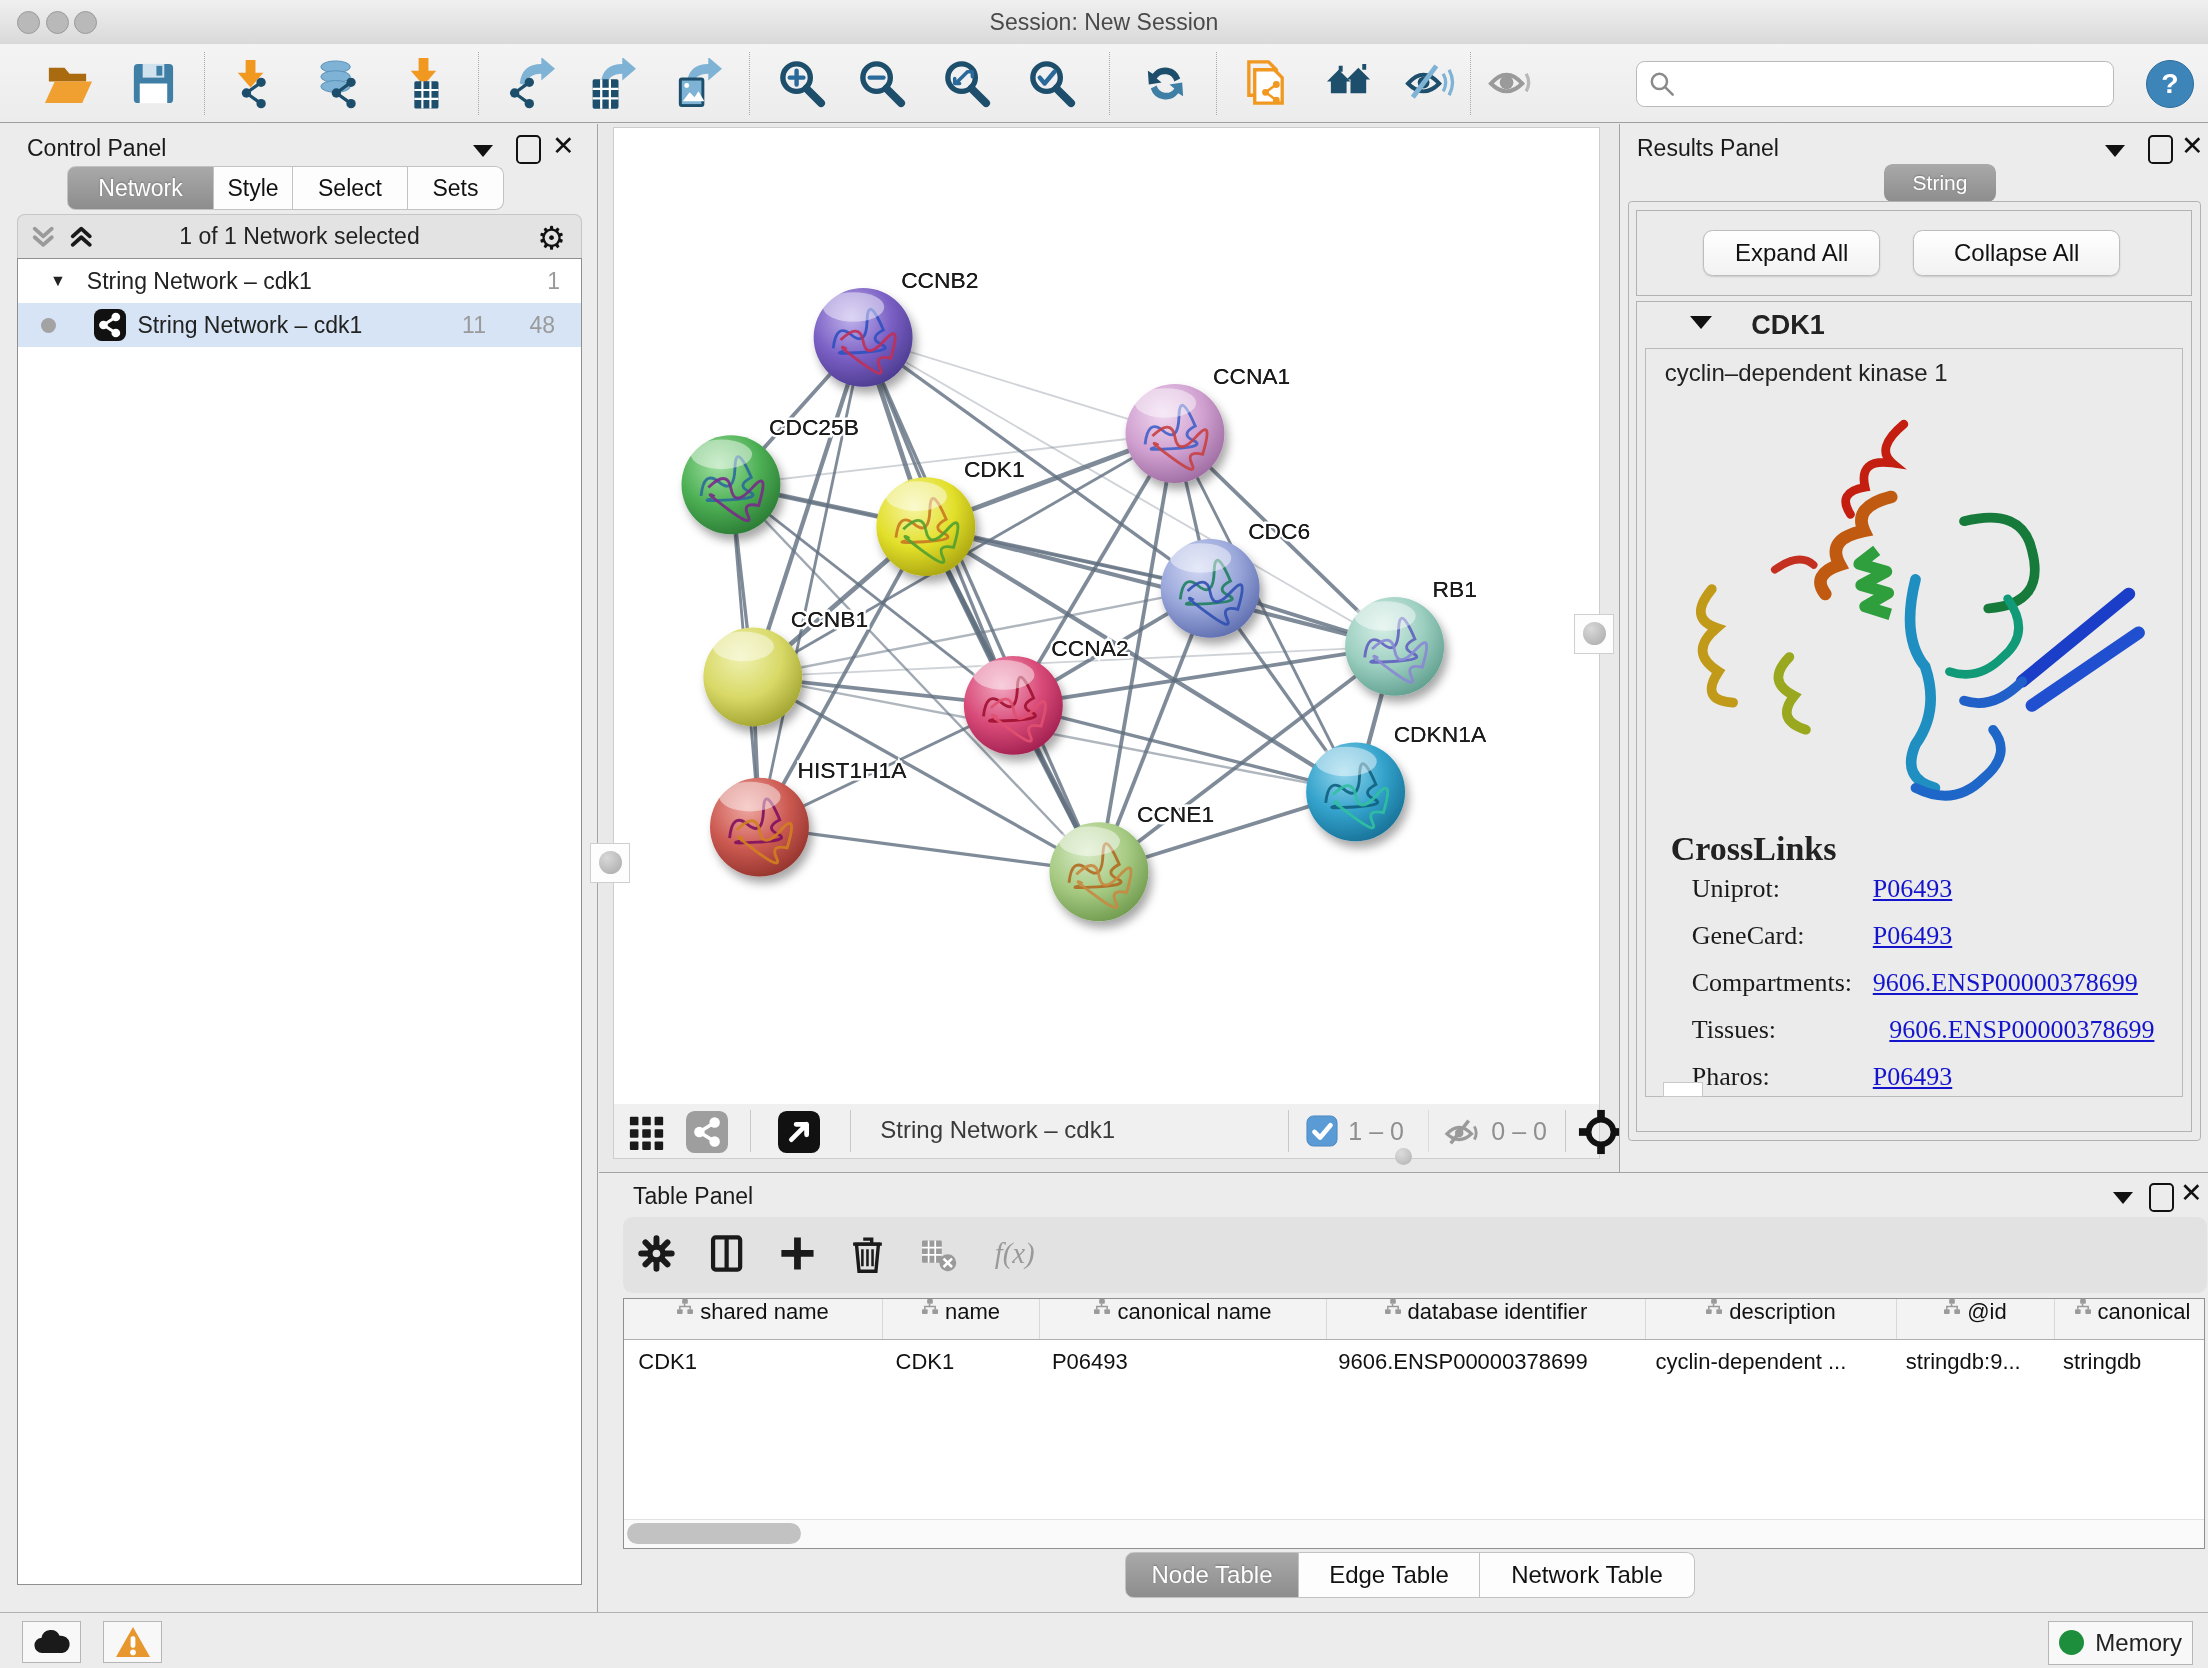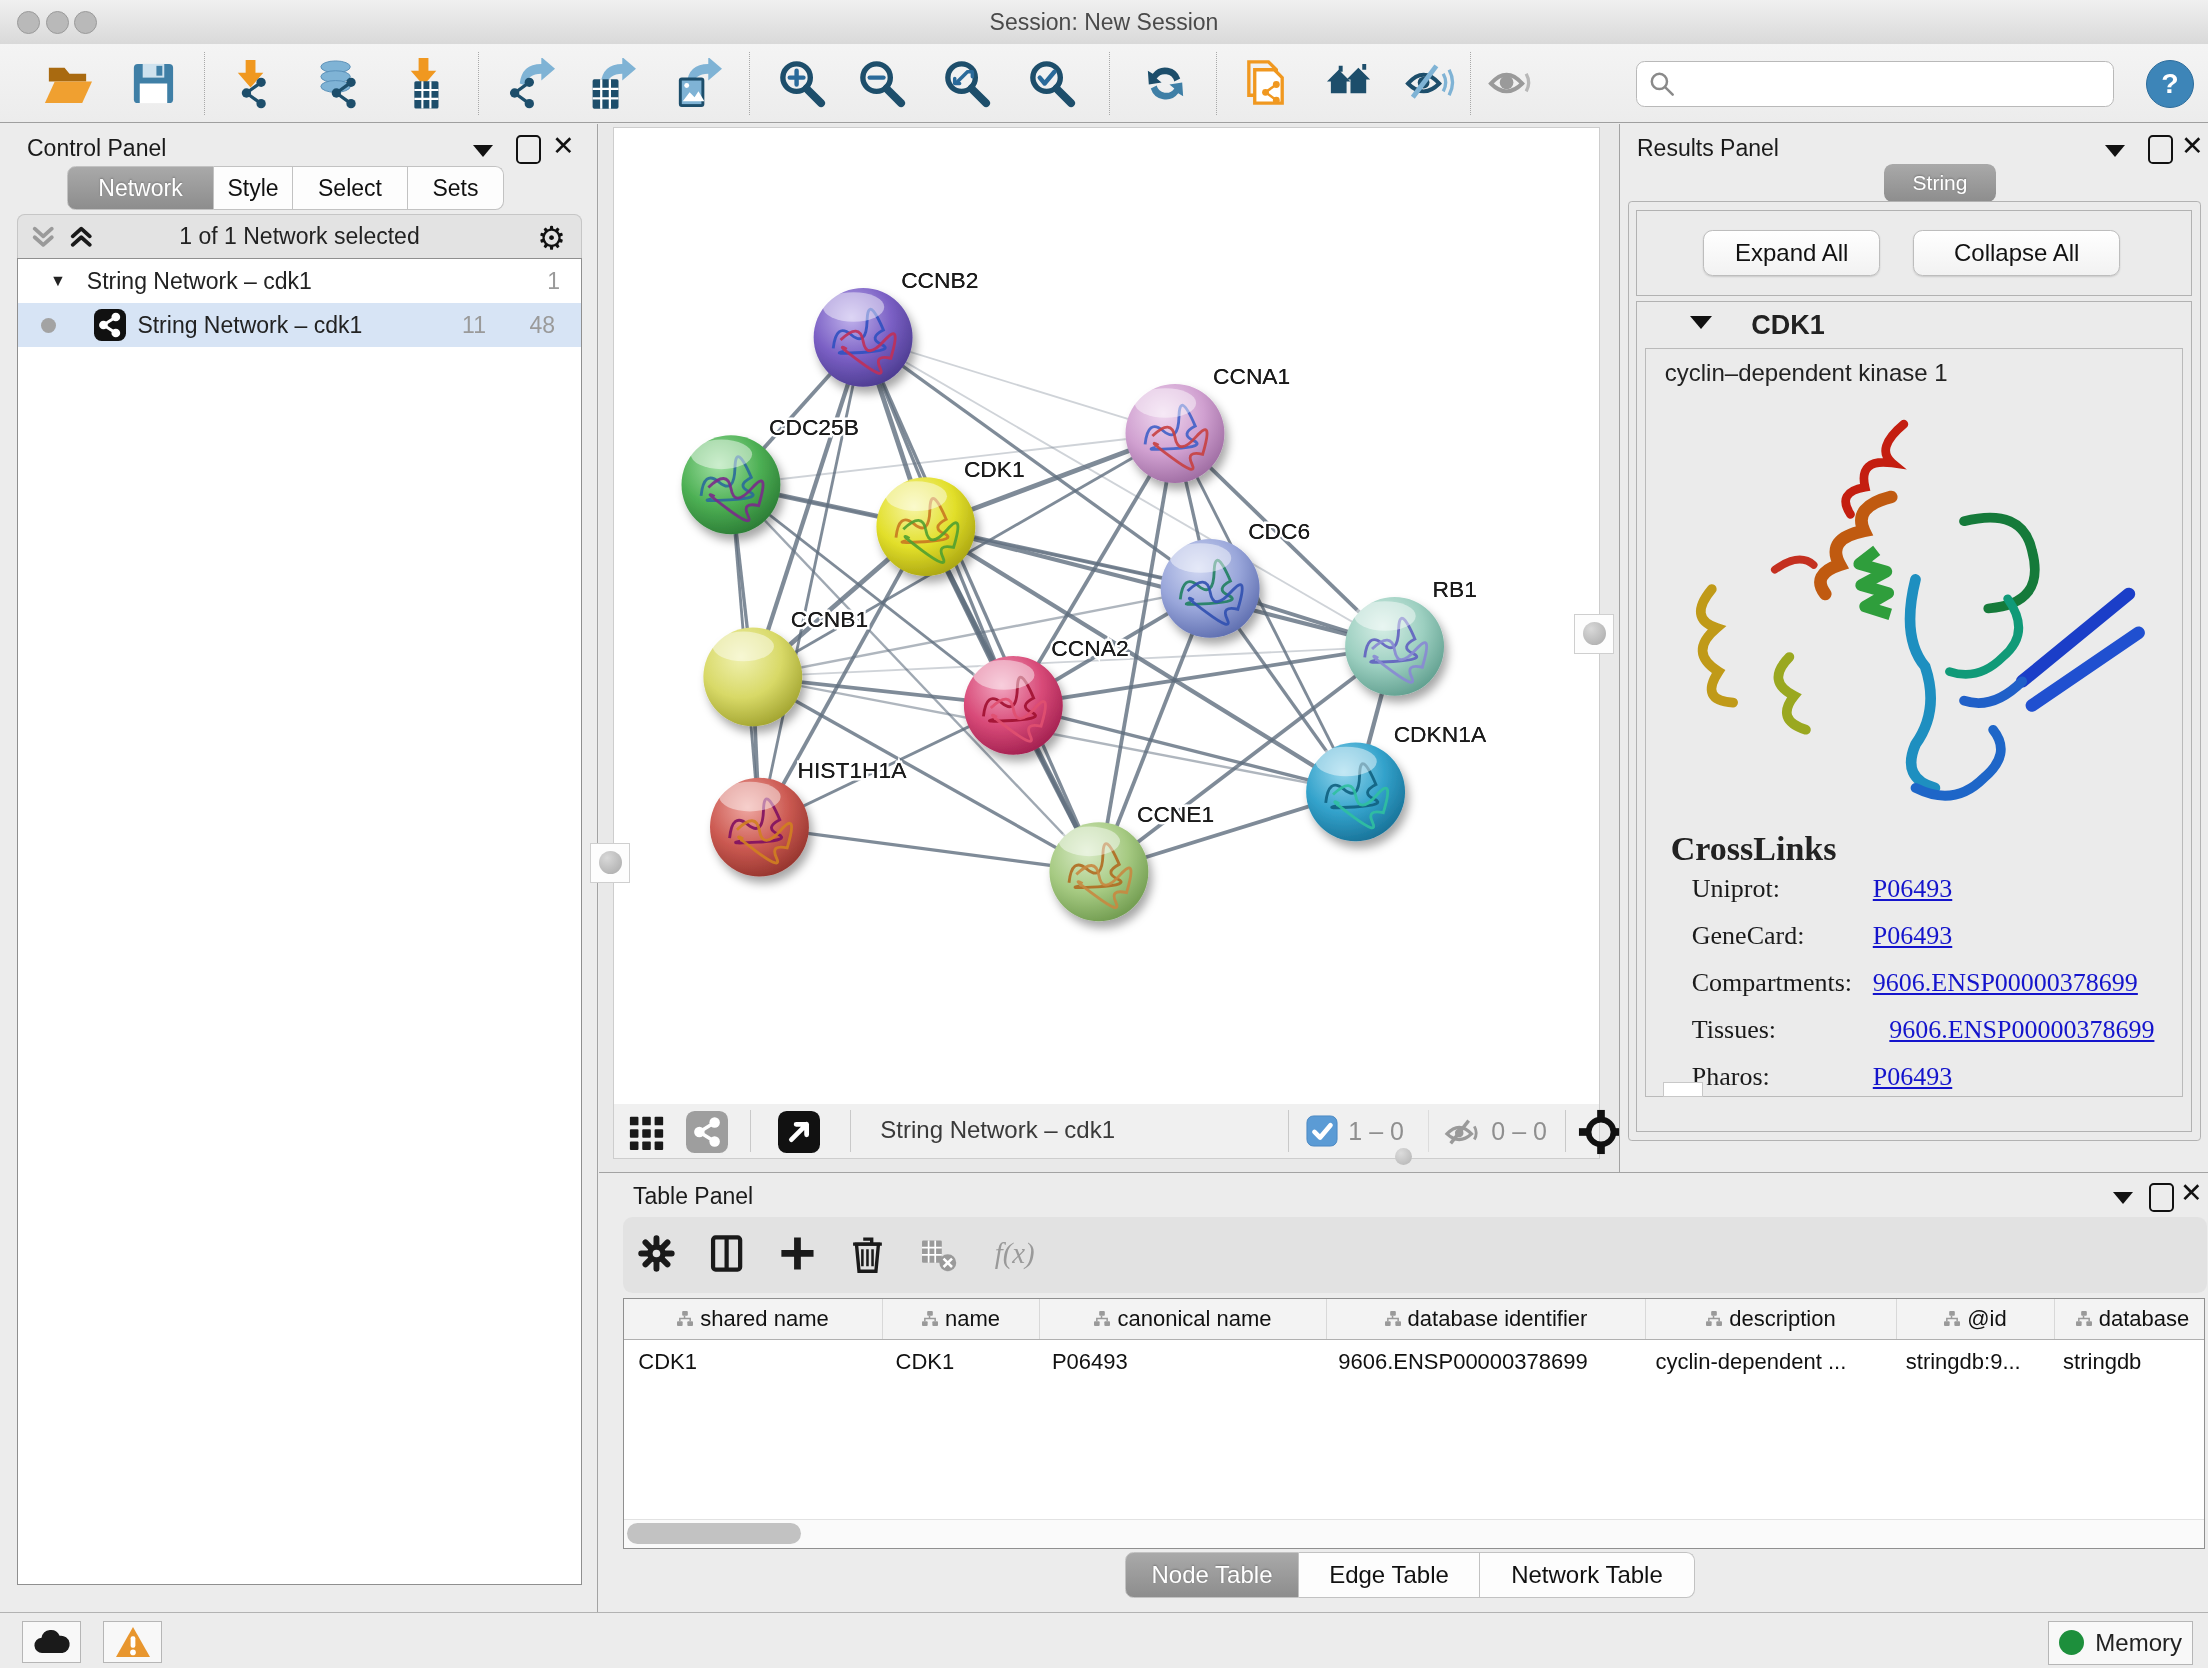--- a/index.html
+++ b/index.html
@@ -80,21 +80,21 @@
   .xl-label{font-family:"Liberation Serif","DejaVu Serif",serif;font-size:26px;color:#1a1a1a;}
   .xl-link{font-family:"Liberation Serif","DejaVu Serif",serif;font-size:26px;color:#1414cc;
     text-decoration:underline;cursor:pointer;}
   
   .table-panel{position:absolute;left:599px;top:1172px;width:1609px;height:440px;background:#ececec;
     border-top:1.9px solid #a3a3a3;}
   .tp-toolbar{position:absolute;left:24px;top:44px;width:1584px;height:76px;background:#e2e2e2;border-radius:9.5px;}
   .tp-tool{position:absolute;top:17px;width:44px;height:44px;cursor:pointer;}
   .tbl{position:absolute;left:24px;top:125px;width:1580px;height:249px;background:#fff;border:1.9px solid #8f8f8f;}
   .tbl-headrow{position:absolute;left:0;top:0;right:0;height:40px;background:#f3f3f3;border-bottom:1.9px solid #b0b0b0;display:flex;}
-  .tbl-hcell{height:40px;border-right:1px solid #d8d8d8;display:flex;align-items:center;
+  .tbl-hcell{height:40px;border-right:1px solid #d8d8d8;display:flex;align-items:flex-start;
     justify-content:center;font-size:22px;color:#111;gap:7px;overflow:hidden;white-space:nowrap;}
   .tbl-row{position:absolute;left:0;top:42px;right:0;height:42px;display:flex;}
   .tbl-cell{height:42px;padding-left:14.3px;font-size:22px;color:#111;display:flex;align-items:center;
     overflow:hidden;white-space:nowrap;}
   .tbl-scroll{position:absolute;left:0;right:0;bottom:0;height:28.5px;background:#fafafa;border-top:1px solid #e2e2e2;}
   .tbl-thumb{position:absolute;left:2.9px;top:3.8px;width:174px;height:21px;border-radius:10.5px;background:#c2c2c2;}
   .tp-tabs{position:absolute;left:526px;top:379px;display:flex;}
   
   .statusbar{position:absolute;left:0;top:1612px;width:2208px;height:56px;background:#ececec;border-top:1.9px solid #b2b2b2;}
   .sb-box{position:absolute;top:7.6px;width:57px;height:40px;background:#f8f8f8;border:1.9px solid #b6b6b6;
@@ -889,21 +889,21 @@
           </div>
           <div class="tbl-hcell" style="width: 155px; flex: 0 0 155px;">
             <svg width="16" height="16" viewBox="0 0 17 17">
               <g fill="#9a9a9a">
                 <rect x="5.5" y="0" width="6" height="5" rx="1"></rect>
                 <rect x="0" y="11" width="6" height="5" rx="1"></rect>
                 <rect x="11" y="11" width="6" height="5" rx="1"></rect>
                 <path d="M8 5v3M3 11V8h11v3" stroke="#9a9a9a" stroke-width="1.6" fill="none"></path>
               </g>
             </svg>
-            <span>database</span>
+            <span>canonical</span>
           </div>
         </div>
       <div class="tbl-row" id="tbl-row0">
           <div class="tbl-cell" style="width: 243px; flex: 0 0 243px;">CDK1</div>
           <div class="tbl-cell" style="width: 142px; flex: 0 0 142px;">CDK1</div>
           <div class="tbl-cell" style="width: 272px; flex: 0 0 272px;">P06493</div>
           <div class="tbl-cell" style="width: 303px; flex: 0 0 303px;">9606.ENSP00000378699</div>
           <div class="tbl-cell" style="width: 236px; flex: 0 0 236px;">cyclin-dependent ...</div>
           <div class="tbl-cell" style="width: 143px; flex: 0 0 143px;">stringdb:9...</div>
           <div class="tbl-cell" style="width: 141px; flex: 0 0 141px;">stringdb</div>

